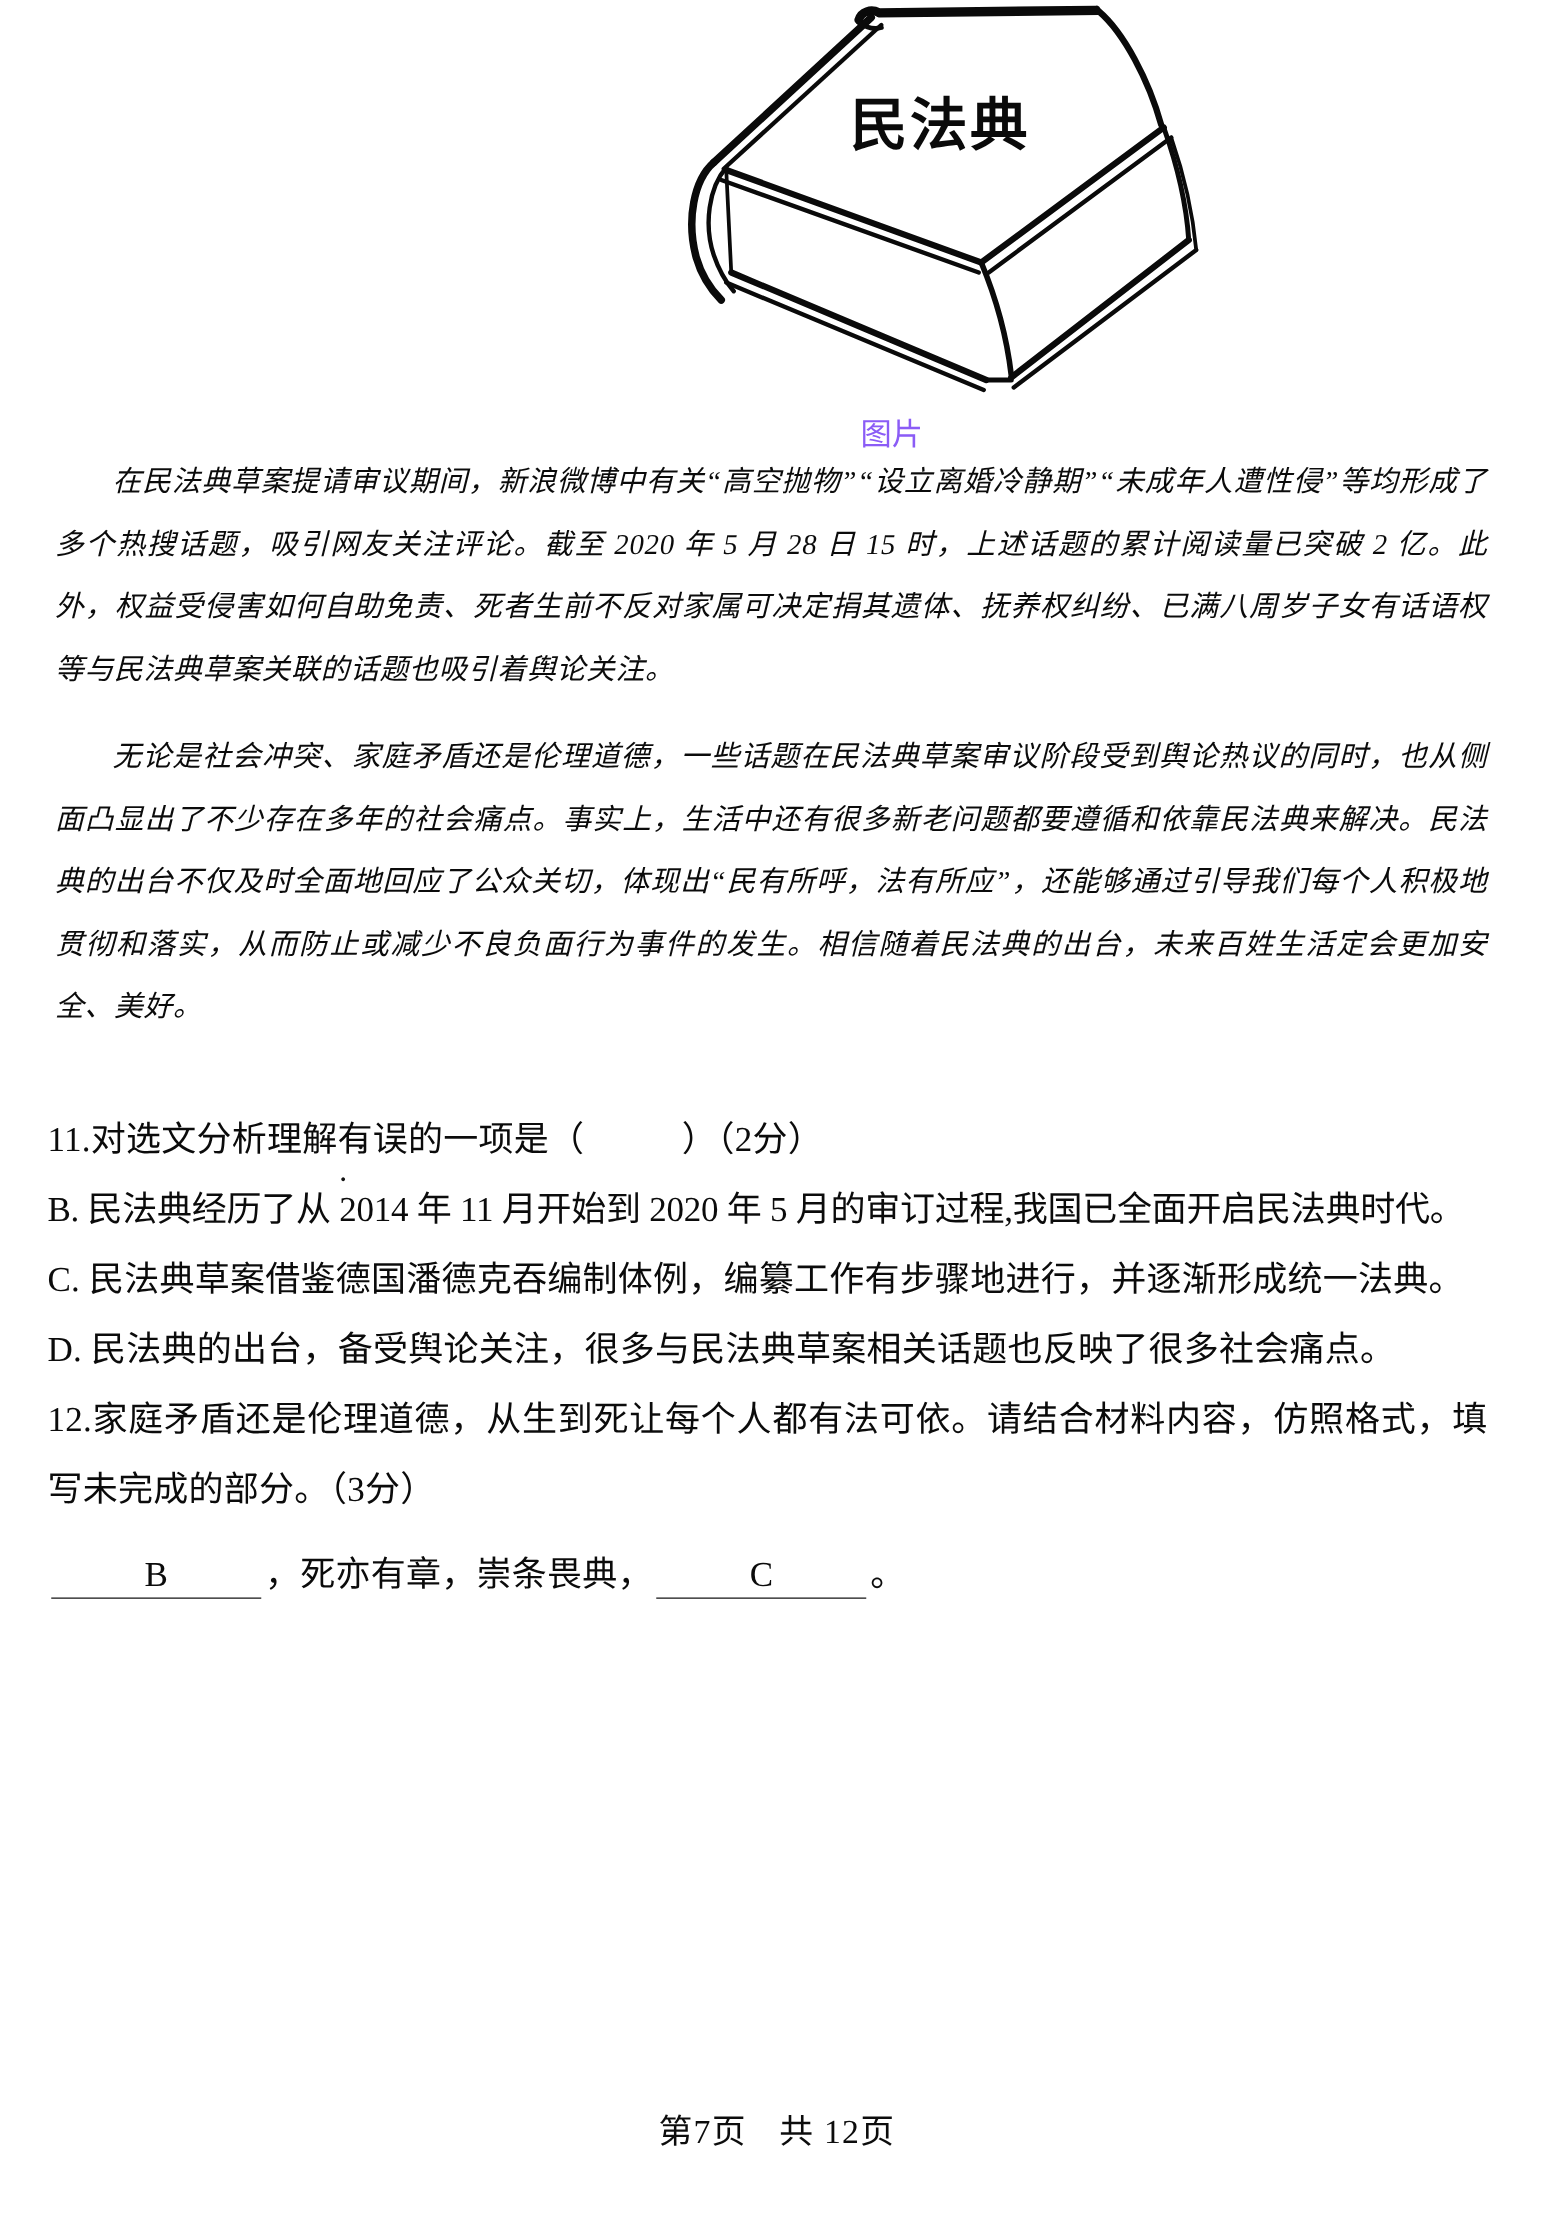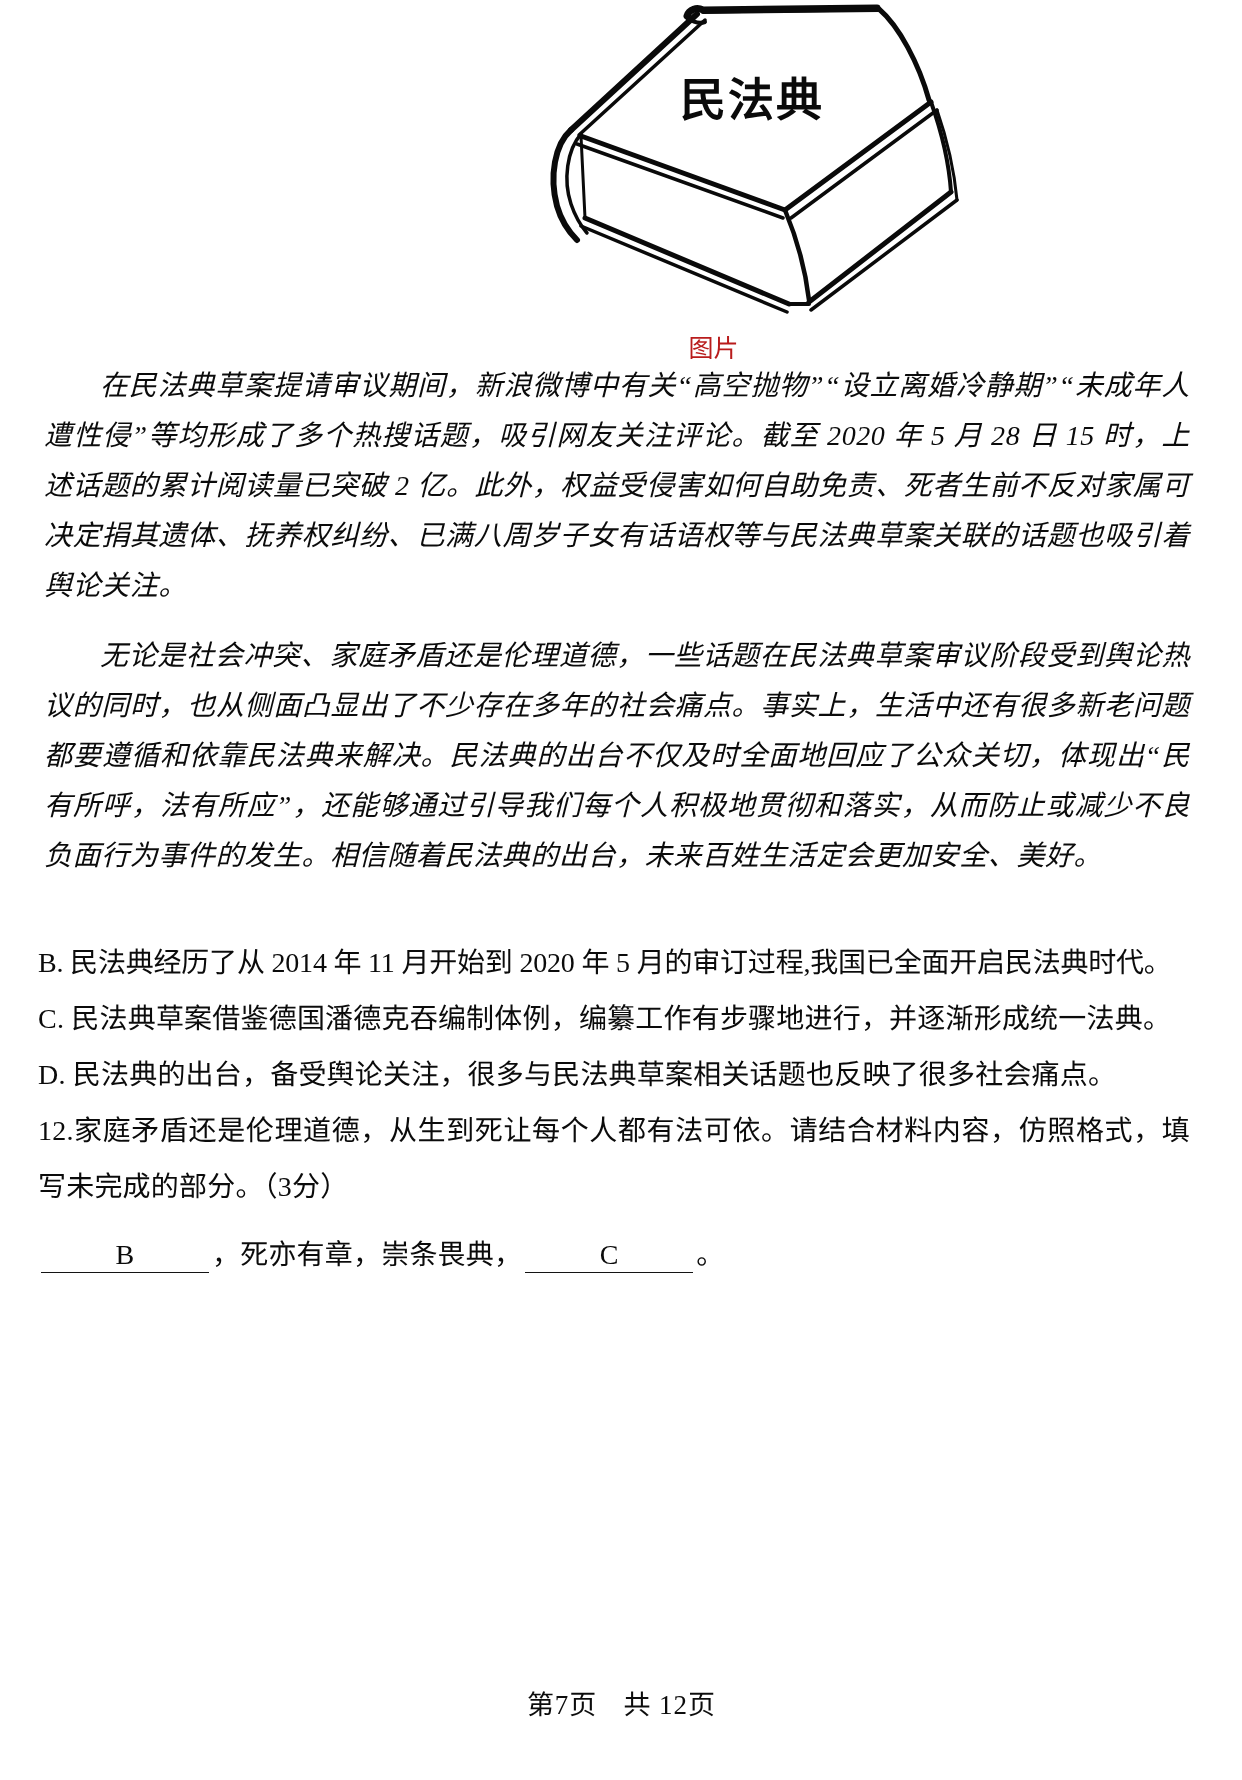--- a/index.html
+++ b/index.html
@@ -45,27 +45,27 @@
     font-size: 46px;
     fill: #0a0a0a;
     letter-spacing: 2px;
   }
   .figure-caption {
     font-family: "Liberation Serif", "DejaVu Serif", serif;
     font-size: 25px;
     line-height: 1;
     margin-top: 2px;
     margin-left: 89px;
-    color: #b91c1c;
+    color: #8b5cf6;
   }
 
   
   .prose {
     margin: 0 52px 0 44px;
-    font-size: 28px;
+    font-size: 23px;
     line-height: 50px;
     text-align: justify;
     text-justify: inter-ideograph;
     font-style: italic;
     font-family: "Liberation Serif", "DejaVu Serif", serif;
     letter-spacing: 0.6px;
   }
   .prose p {
     margin: 0 0 0 0;
     text-indent: 2em;
@@ -179,20 +179,21 @@
     <div class="figure-caption">图片</div>
   </div>
 
   <div class="prose">
     <p>在民法典草案提请审议期间，新浪微博中有关“高空抛物”“设立离婚冷静期”“未成年人遭性侵”等均形成了多个热搜话题，吸引网友关注评论。截至 2020 年 5 月 28 日 15 时，上述话题的累计阅读量已突破 2 亿。此外，权益受侵害如何自助免责、死者生前不反对家属可决定捐其遗体、抚养权纠纷、已满八周岁子女有话语权等与民法典草案关联的话题也吸引着舆论关注。</p>
     <p>无论是社会冲突、家庭矛盾还是伦理道德，一些话题在民法典草案审议阶段受到舆论热议的同时，也从侧面凸显出了不少存在多年的社会痛点。事实上，生活中还有很多新老问题都要遵循和依靠民法典来解决。民法典的出台不仅及时全面地回应了公众关切，体现出“民有所呼，法有所应”，还能够通过引导我们每个人积极地贯彻和落实，从而防止或减少不良负面行为事件的发生。相信随着民法典的出台，未来百姓生活定会更加安全、美好。</p>
   </div>
 
   <div class="questions">
 
+    <p class="q-line q-stem"><span>11.</span><span>对选文分析理解</span><span class="emph-dot">有误</span><span>的一项是（</span><span style="display:inline-block;width:78px"></span><span>）（2分）</span></p>
 
     <p class="q-line tight">B. 民法典经历了从 2014 年 11 月开始到 2020 年 5 月的审订过程,我国已全面开启民法典时代。</p>
     <p class="q-line">C. 民法典草案借鉴德国潘德克吞编制体例，编纂工作有步骤地进行，并逐渐形成统一法典。</p>
     <p class="q-line">D. 民法典的出台，备受舆论关注，很多与民法典草案相关话题也反映了很多社会痛点。</p>
 
     <p class="q-line"><span>12.</span><span>家庭矛盾还是伦理道德，从生到死让每个人都有法可依。请结合材料内容，仿照格式，填写未完成的部分。（3分）</span></p>
 
     <div class="spacer-12"></div>
 
 

